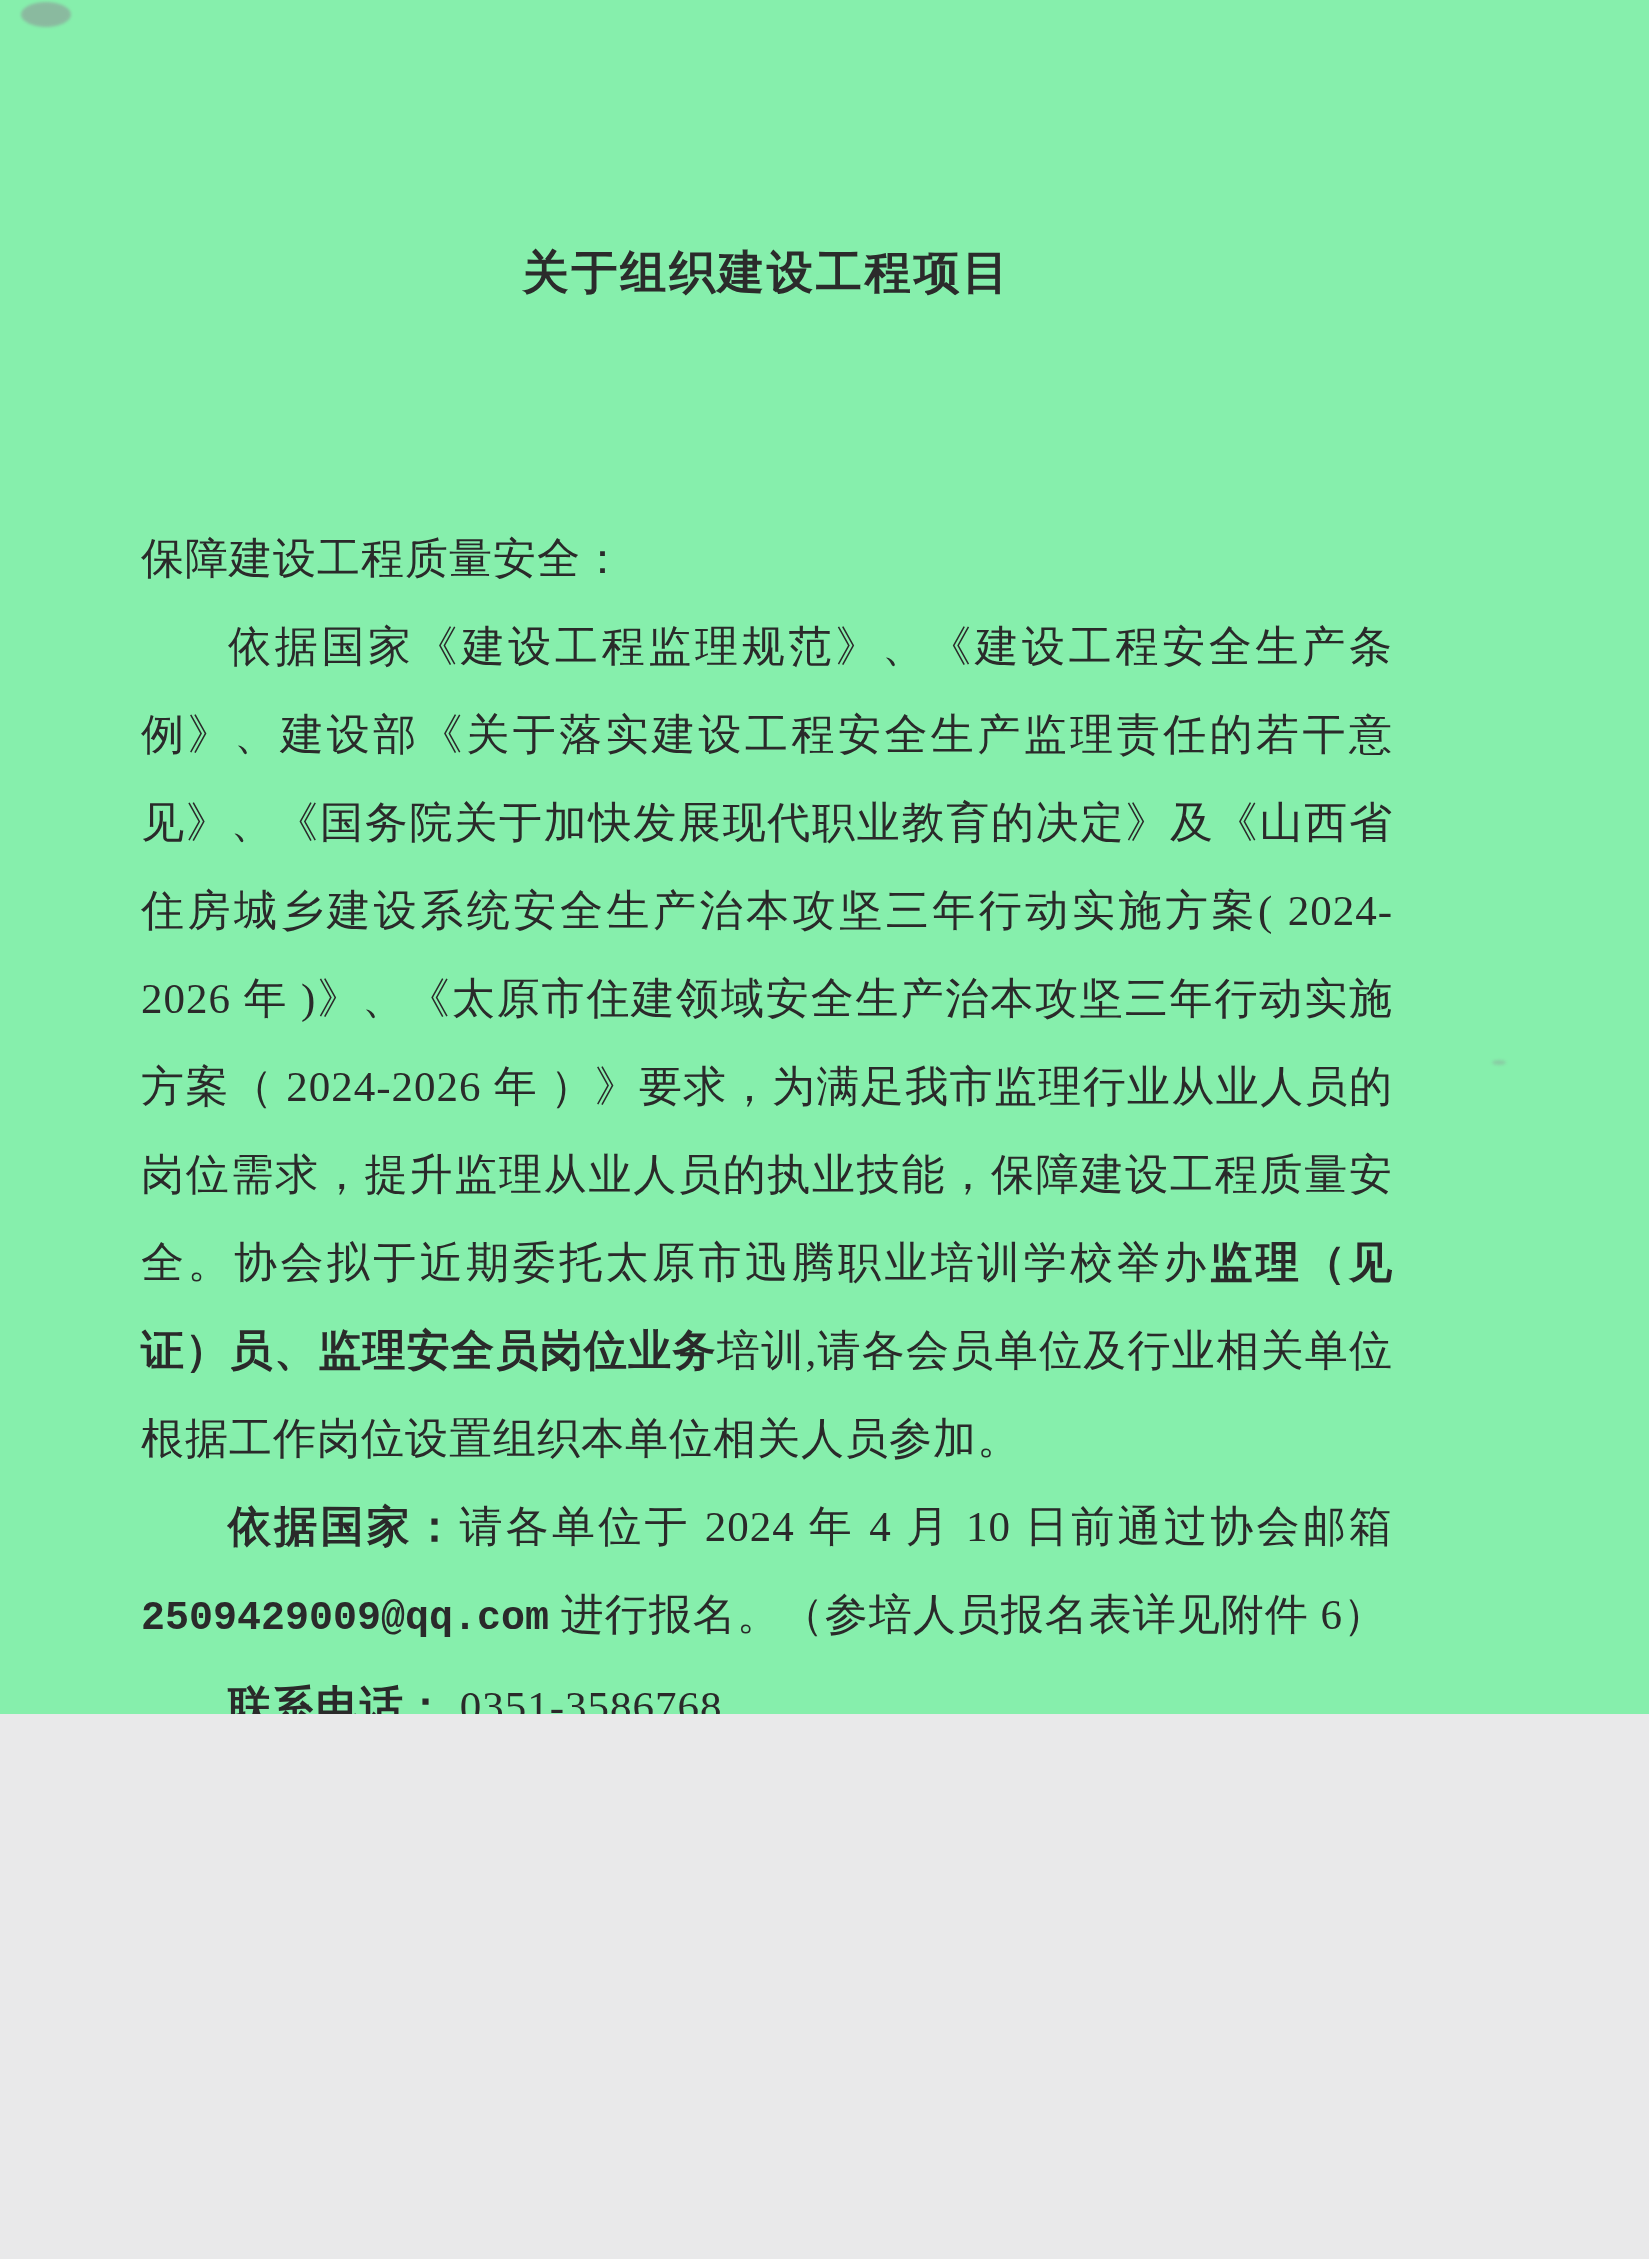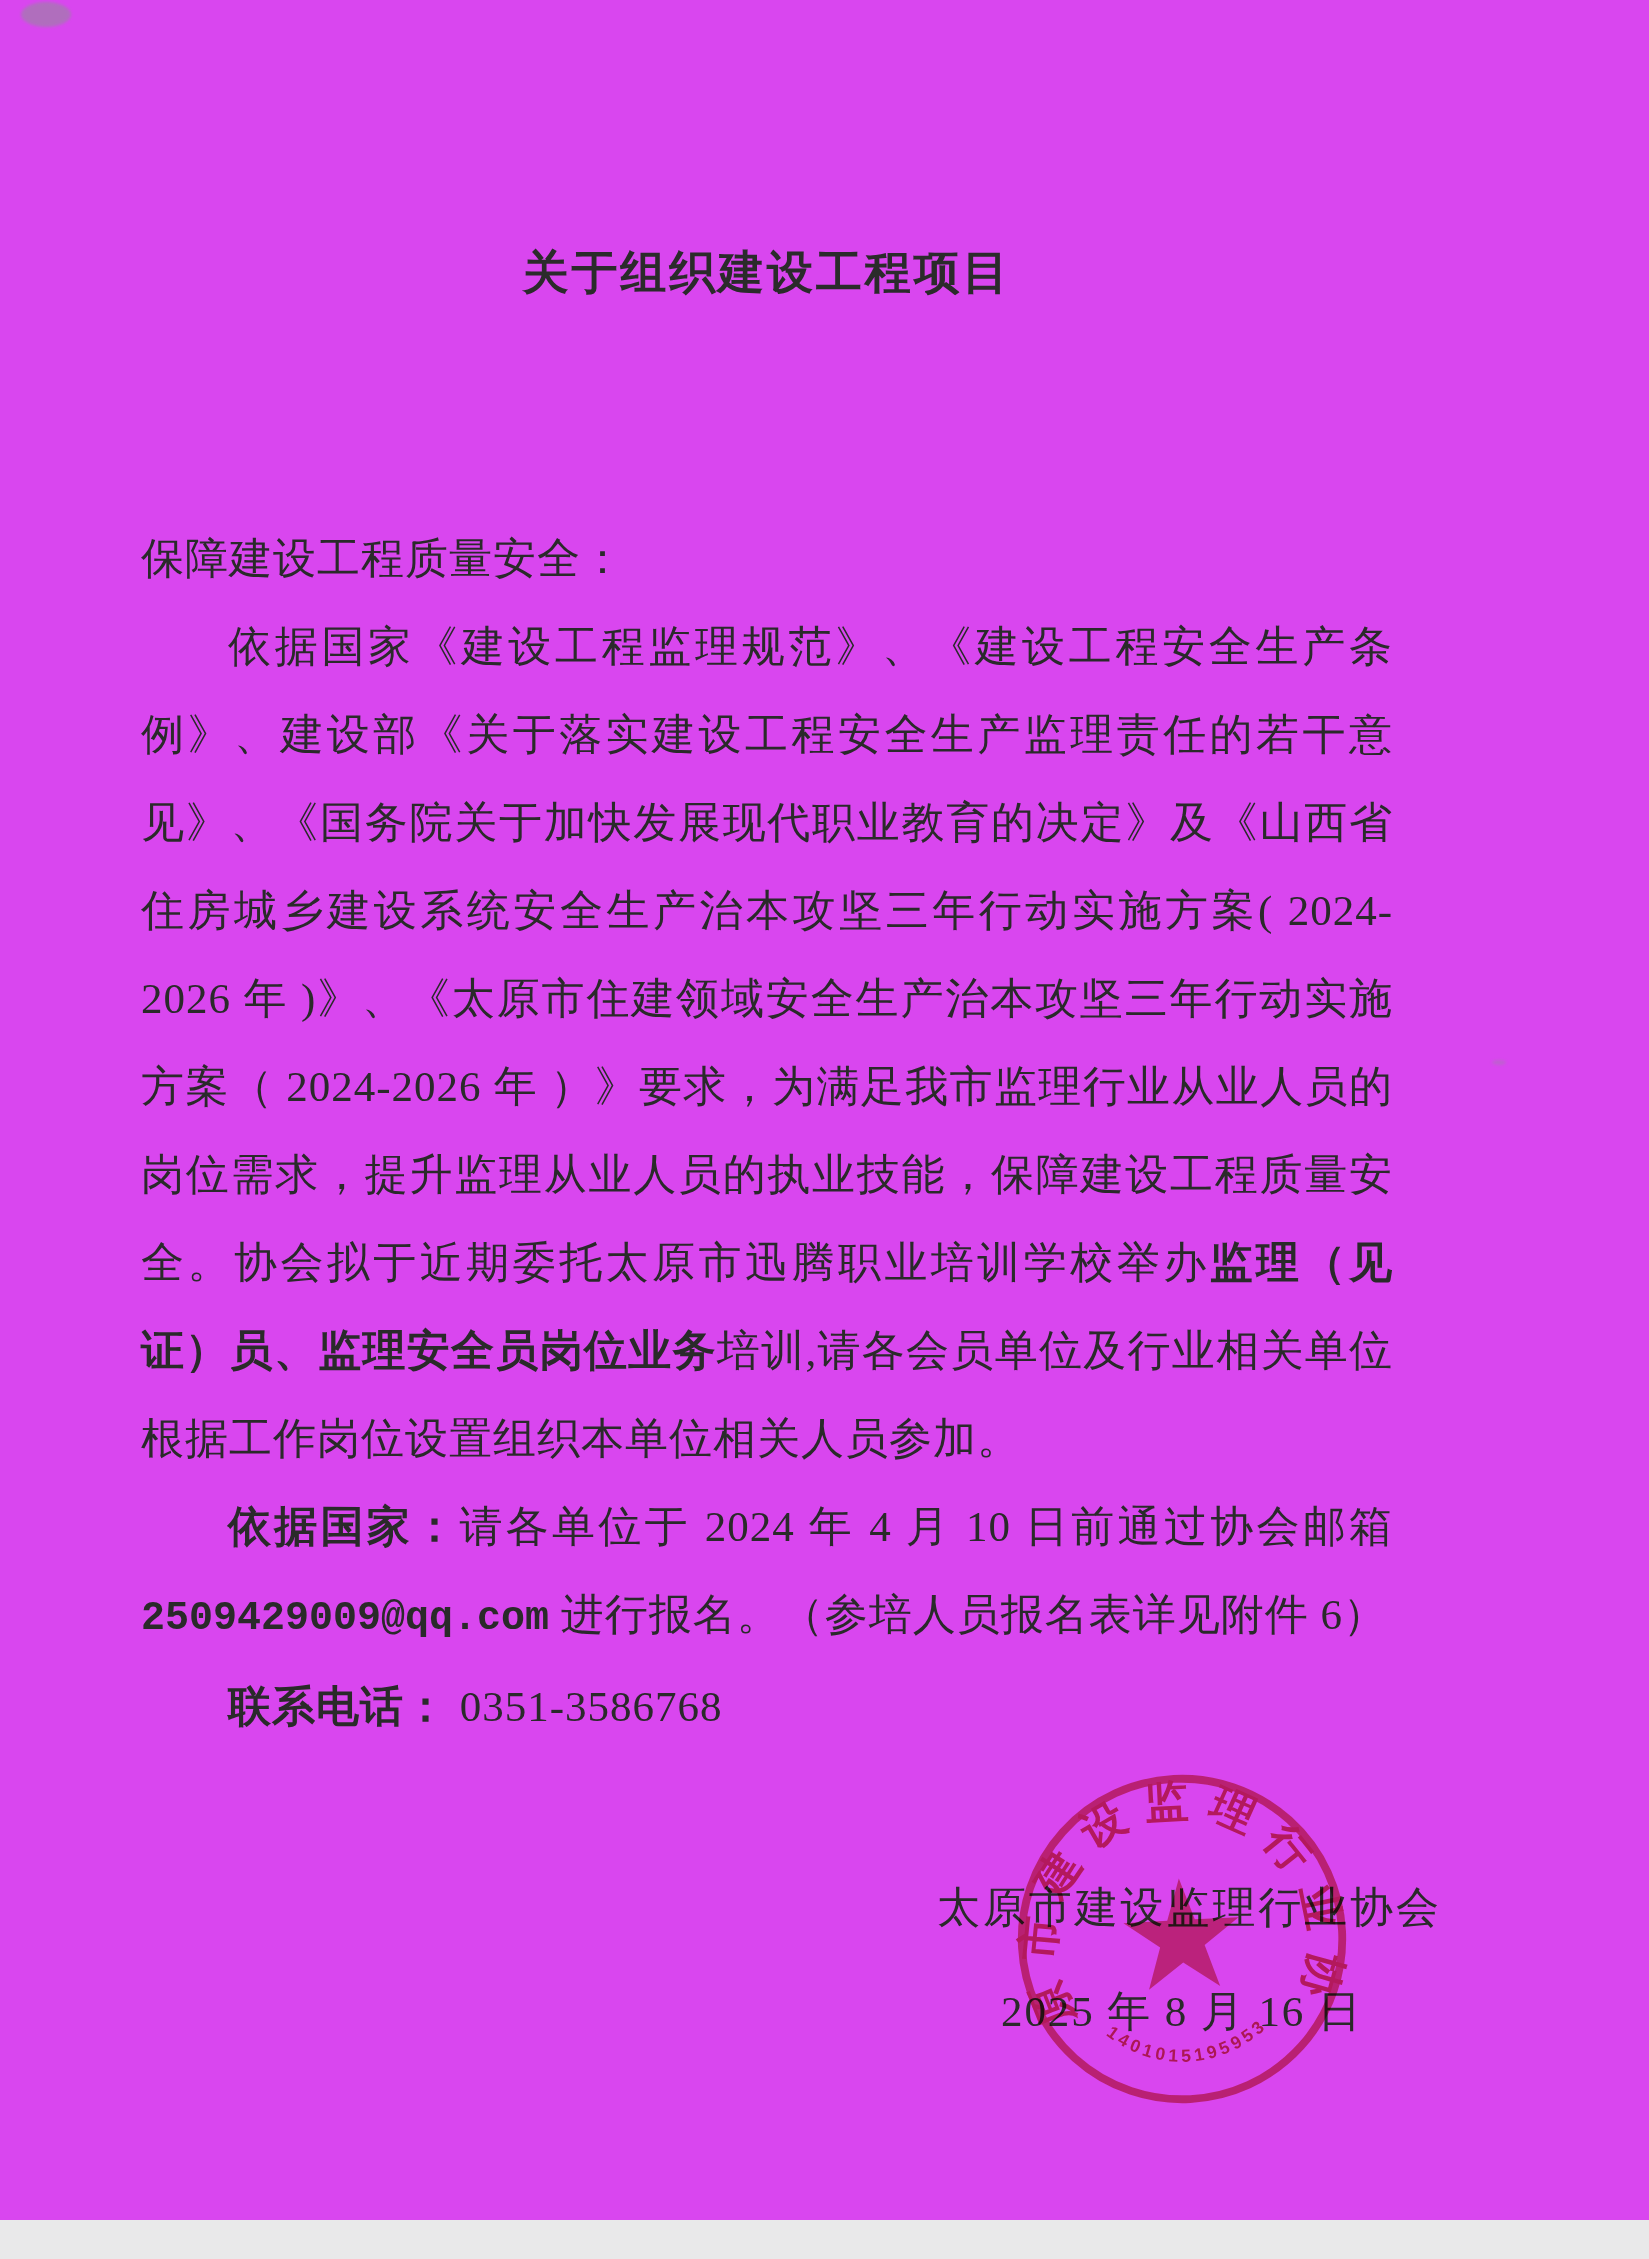--- a/index.html
+++ b/index.html
@@ -1,18 +1,18 @@
 <!DOCTYPE html>
 <html><head>
 <meta charset="utf-8">
 <style>
   html,body { margin:0; padding:0; background:#e9e9ea; }
   .page {
-    position:relative; width:1650px; height:2220px;
-    background:#d946ef; overflow:hidden;
+    position:relative; width:1650px; height:1714px;
+    background:#86efac; overflow:hidden;
     font-family:"Liberation Serif", serif; color:#262626;
   }
   .doc-title {
     position:absolute; left:141px; width:1252px;
     text-align:center; font-weight:bold; font-size:46px;
     letter-spacing:2.9px; color:#2b2b2b; margin:0; line-height:1.2;
   }
   .title-1 { top:245px; }
   .title-2 { top:336px; }
   .doc-body {

